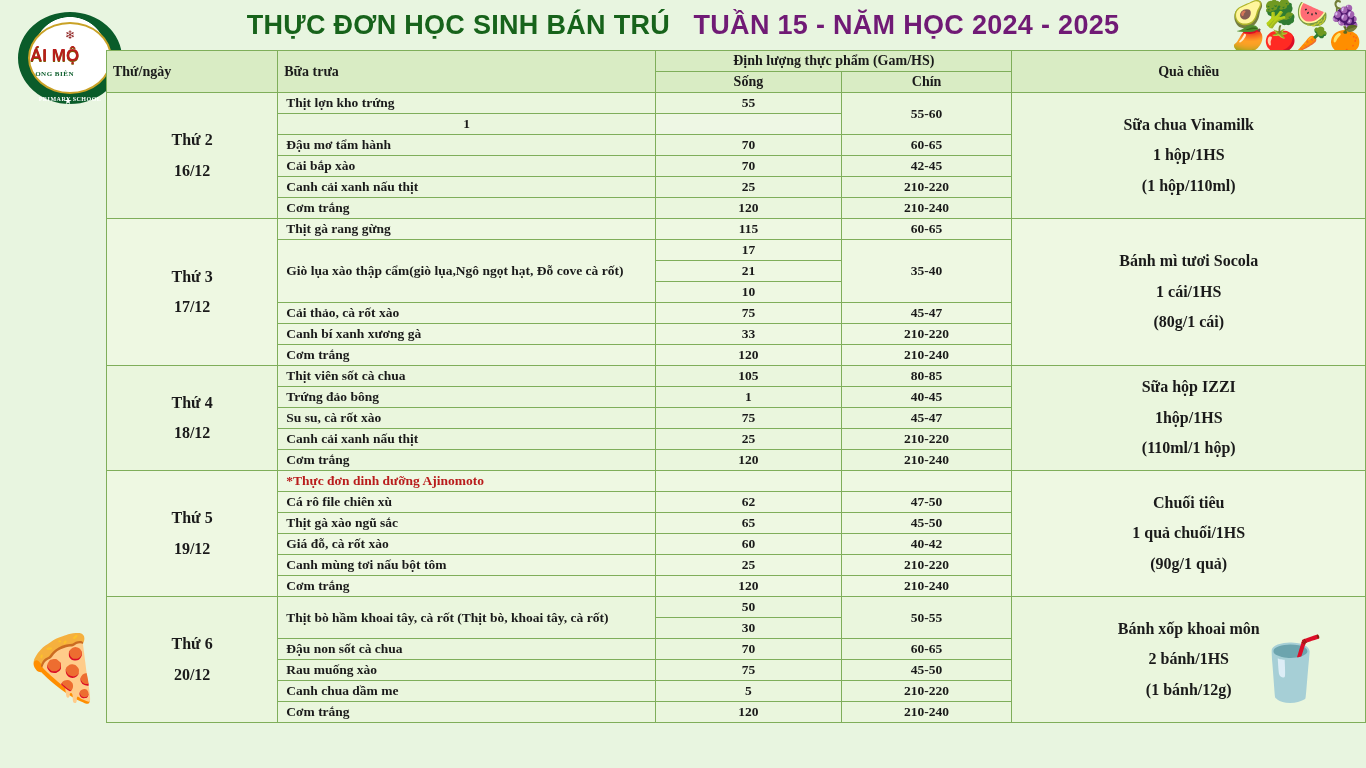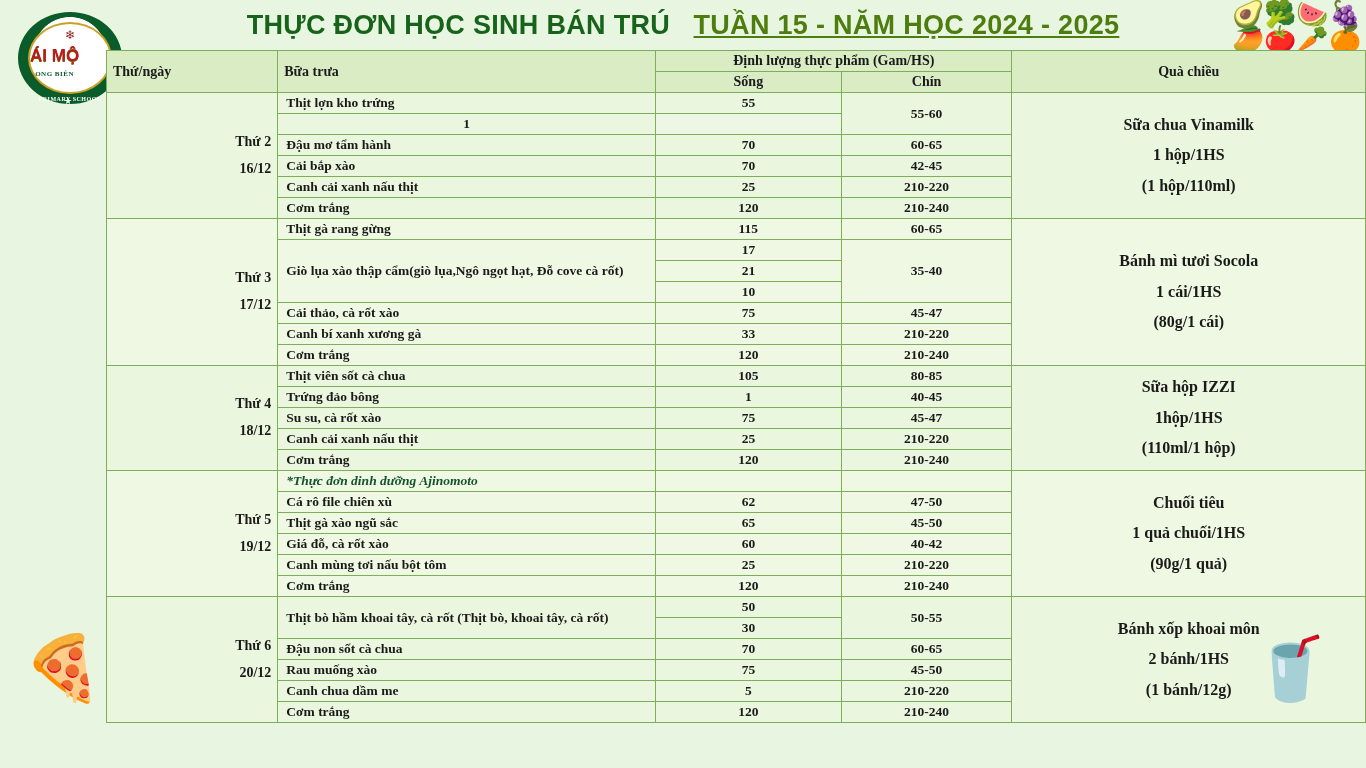--- a/index.html
+++ b/index.html
@@ -15,21 +15,21 @@
     position:absolute;top:10px;left:0;width:1366px;
     text-align:center;
     font-family:"Liberation Sans", sans-serif;
     font-weight:bold;
     font-size:27px;
     color:#1a6b1a;
     letter-spacing:.3px;
     white-space:nowrap;
   }
   .title-bar .t1{color:#17631b;}
-  .title-bar .t2{color:#4d7c0f;text-decoration:underline;}
+  .title-bar .t2{color:#701a75;}
 
   
   .logo{
     position:absolute;left:10px;top:8px;width:120px;height:100px;
   }
   .logo .ring{
     position:absolute;left:8px;top:4px;width:104px;height:92px;
     border-radius:50%;
     background:radial-gradient(circle at 50% 45%, #ffffff 0%, #ffffff 52%, #0a5c2a 53%, #0a5c2a 100%);
     border:2px solid #0a5c2a;
@@ -100,27 +100,27 @@
     text-align:center;
     font-weight:bold;
     font-size:14px;
   }
   .col-day{width:160px;text-align:left;}
   .col-dish{width:370px;text-align:left;}
   .col-song{width:175px;text-align:center;}
   .col-chin{width:160px;text-align:center;}
   .col-snack{width:345px;text-align:center;}
 
-  td.day{text-align:right;font-size:14px;line-height:1.9;}
+  td.day{text-align:center;font-size:16px;line-height:1.9;}
   td.dish{text-align:left;padding-left:8px;}
   td.num{text-align:center;}
   td.snack{text-align:center;font-size:16px;line-height:1.9;}
   tr.band0 td{background:#eaf6dd;}
   tr.band1 td{background:#eef8e2;}
-  .ajinomoto{color:#14532d;font-style:italic;font-weight:bold;}
+  .ajinomoto{color:#b91c1c;font-weight:bold;}
   .sep-top td{border-top:1px solid #4f8f3a;}
 </style>
 </head>
 <body>
 
 <div class="logo">
   <div class="ring"></div>
   <div class="inner">
     <div class="lotus">❄</div>
     <div class="aimo">ÁI MỘ</div>

